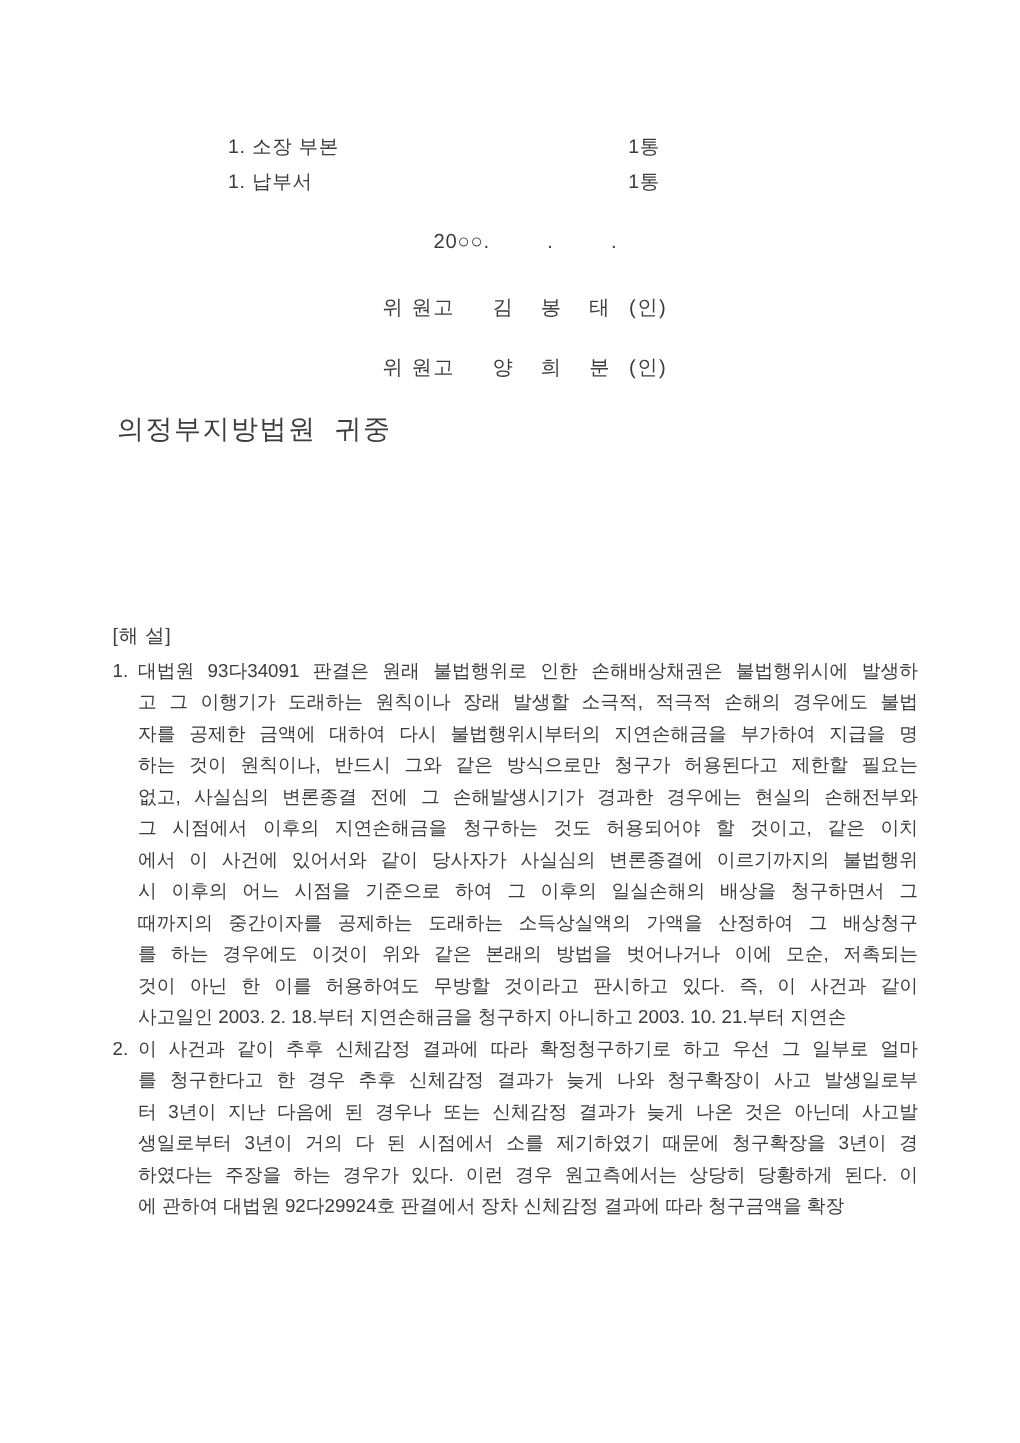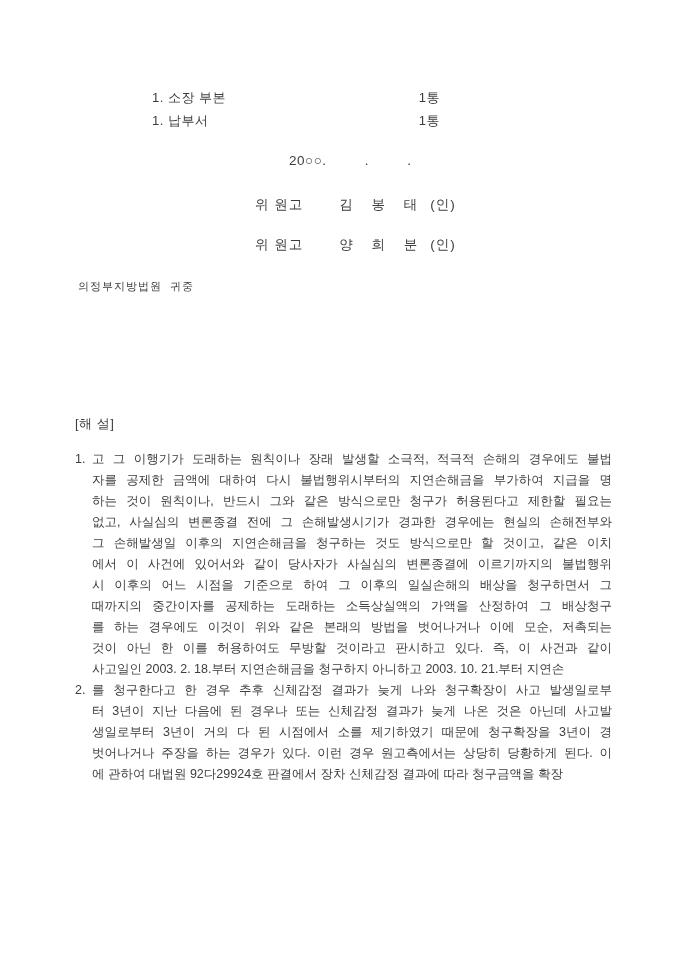--- a/index.html
+++ b/index.html
@@ -52,46 +52,46 @@
     top: 196px;
   }
   .signature-row {
     display: flex;
     align-items: baseline;
     height: 16px;
     margin-bottom: 24px;
     font-size: 13.5px;
     letter-spacing: 1px;
   }
-  .sig-role { margin-right: 36px; white-space: pre; }
+  .sig-role { margin-right: 25px; white-space: pre; }
   .sig-name { word-spacing: 13px; margin-right: 12px; white-space: pre; }
   .sig-seal { white-space: pre; }
 
   
   .court-line {
     position: absolute;
     left: 78px;
     top: 278px;
-    font-size: 11px;
+    font-size: 18px;
     line-height: 16px;
     white-space: pre;
     letter-spacing: 1px;
   }
 
   
   .commentary {
     position: absolute;
     left: 75px;
     top: 413px;
     width: 537px;
   }
   .commentary-title {
     font-size: 13px;
     line-height: 21px;
-    margin-bottom: 15px;
+    margin-bottom: 3px;
     white-space: pre;
     letter-spacing: 0.5px;
   }
   .commentary-item {
     display: flex;
     align-items: flex-start;
   }
   .item-number {
     flex: none;
     width: 17px;
@@ -145,40 +145,42 @@
   <div class="court-line">의정부지방법원  귀중</div>
 
   <div class="commentary">
     <div class="commentary-title">[해 설]</div>
     <div>
 
     <div class="commentary-item">
         <div class="item-number">1.</div>
         <div class="item-lines">
 
+        <div class="line">대법원 93다34091 판결은 원래 불법행위로 인한 손해배상채권은 불법행위시에 발생하</div>
             <div class="line">고 그 이행기가 도래하는 원칙이나 장래 발생할 소극적, 적극적 손해의 경우에도 불법</div>
             <div class="line">자를 공제한 금액에 대하여 다시 불법행위시부터의 지연손해금을 부가하여 지급을 명</div>
             <div class="line">하는 것이 원칙이나, 반드시 그와 같은 방식으로만 청구가 허용된다고 제한할 필요는</div>
             <div class="line">없고, 사실심의 변론종결 전에 그 손해발생시기가 경과한 경우에는 현실의 손해전부와</div>
-            <div class="line">그 손해발생일 이후의 지연손해금을 청구하는 것도 방식으로만 할 것이고, 같은 이치</div>
+            <div class="line">그 시점에서 이후의 지연손해금을 청구하는 것도 허용되어야 할 것이고, 같은 이치</div>
             <div class="line">에서 이 사건에 있어서와 같이 당사자가 사실심의 변론종결에 이르기까지의 불법행위</div>
             <div class="line">시 이후의 어느 시점을 기준으로 하여 그 이후의 일실손해의 배상을 청구하면서 그</div>
             <div class="line">때까지의 중간이자를 공제하는 도래하는 소득상실액의 가액을 산정하여 그 배상청구</div>
             <div class="line">를 하는 경우에도 이것이 위와 같은 본래의 방법을 벗어나거나 이에 모순, 저촉되는</div>
             <div class="line">것이 아닌 한 이를 허용하여도 무방할 것이라고 판시하고 있다. 즉, 이 사건과 같이</div>
             <div class="line">사고일인 2003. 2. 18.부터 지연손해금을 청구하지 아니하고 2003. 10. 21.부터 지연손</div>
           </div>
       </div>
         <div class="commentary-item">
         <div class="item-number">2.</div>
         <div class="item-lines">
 
+        <div class="line">이 사건과 같이 추후 신체감정 결과에 따라 확정청구하기로 하고 우선 그 일부로 얼마</div>
             <div class="line">를 청구한다고 한 경우 추후 신체감정 결과가 늦게 나와 청구확장이 사고 발생일로부</div>
             <div class="line">터 3년이 지난 다음에 된 경우나 또는 신체감정 결과가 늦게 나온 것은 아닌데 사고발</div>
             <div class="line">생일로부터 3년이 거의 다 된 시점에서 소를 제기하였기 때문에 청구확장을 3년이 경</div>
-            <div class="line">벗어나거나 주장을 하는 경우가 있다. 이런 경우 원고측에서는 상당히 당황하게 된다. 이</div>
+            <div class="line">하였다는 주장을 하는 경우가 있다. 이런 경우 원고측에서는 상당히 당황하게 된다. 이</div>
             <div class="line">에 관하여 대법원 92다29924호 판결에서 장차 신체감정 결과에 따라 청구금액을 확장</div>
           </div>
       </div>
       </div>
   </div>
 
 </div>
 
 </body></html>

